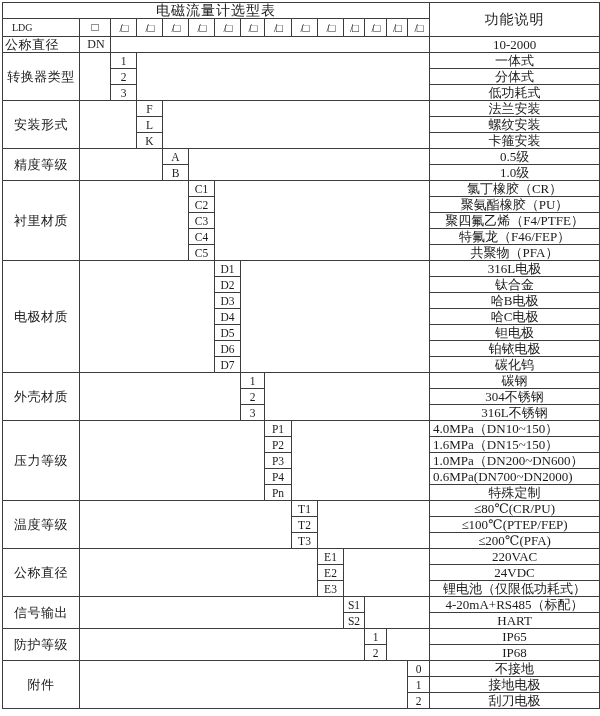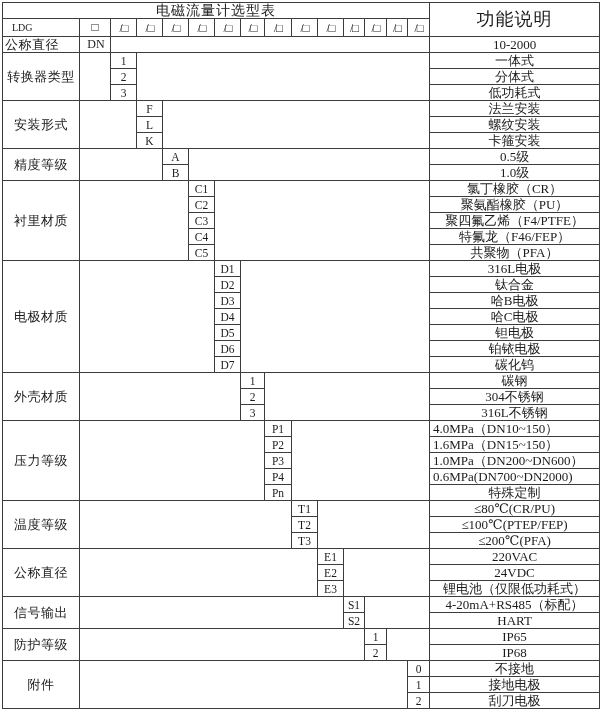--- a/index.html
+++ b/index.html
@@ -3,21 +3,21 @@
 <meta charset="utf-8">
 <style>
   html,body{margin:0;padding:0;background:#fff;}
   body{width:600px;}
   .wrap{padding:2px 0 0 2px;}
   table{border-collapse:collapse;table-layout:fixed;width:597px;
         font-family:"Liberation Serif","DejaVu Serif",serif;color:#1b1b1b;}
   td{border:1px solid #3c3c3c;font-size:12px;height:15px;padding:0;
      text-align:center;line-height:1.1;overflow:hidden;white-space:nowrap;}
   td.title-cell{font-size:14px;height:12px;letter-spacing:1px;}
-  td.func-hdr{font-size:18px;letter-spacing:1px;}
+  td.func-hdr{font-size:14px;letter-spacing:1px;}
   td.ldg{text-align:left;padding-left:9px;font-size:10px;height:17px;}
   td.box{font-size:12px;height:17px;}
   td.slot{font-size:11.5px;height:17px;letter-spacing:-1px;}
   td.lbl{font-size:13px;letter-spacing:0.5px;}
   td.dn{text-align:center;padding-left:2px;}
   td.code{font-size:11.5px;}
   td.desc{font-size:13px;}
   td.left{text-align:left;padding-left:3px;}
 </style>
 </head>

